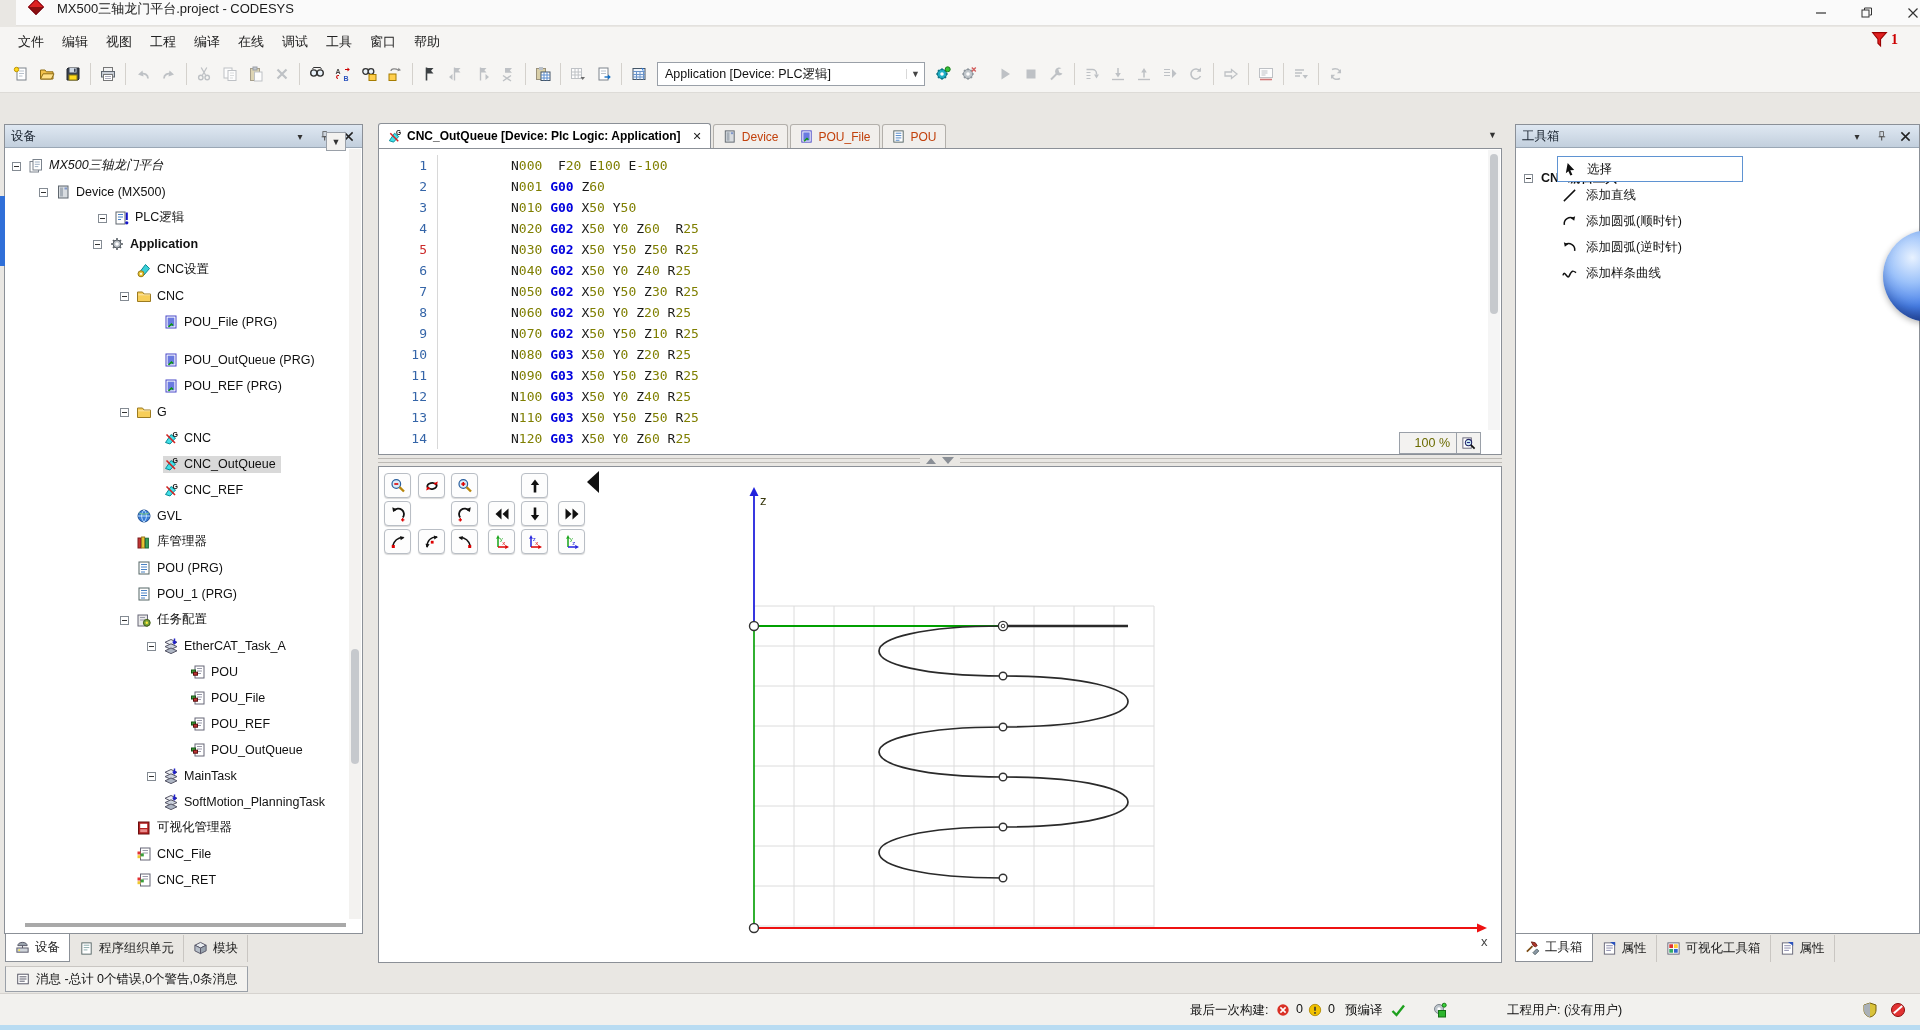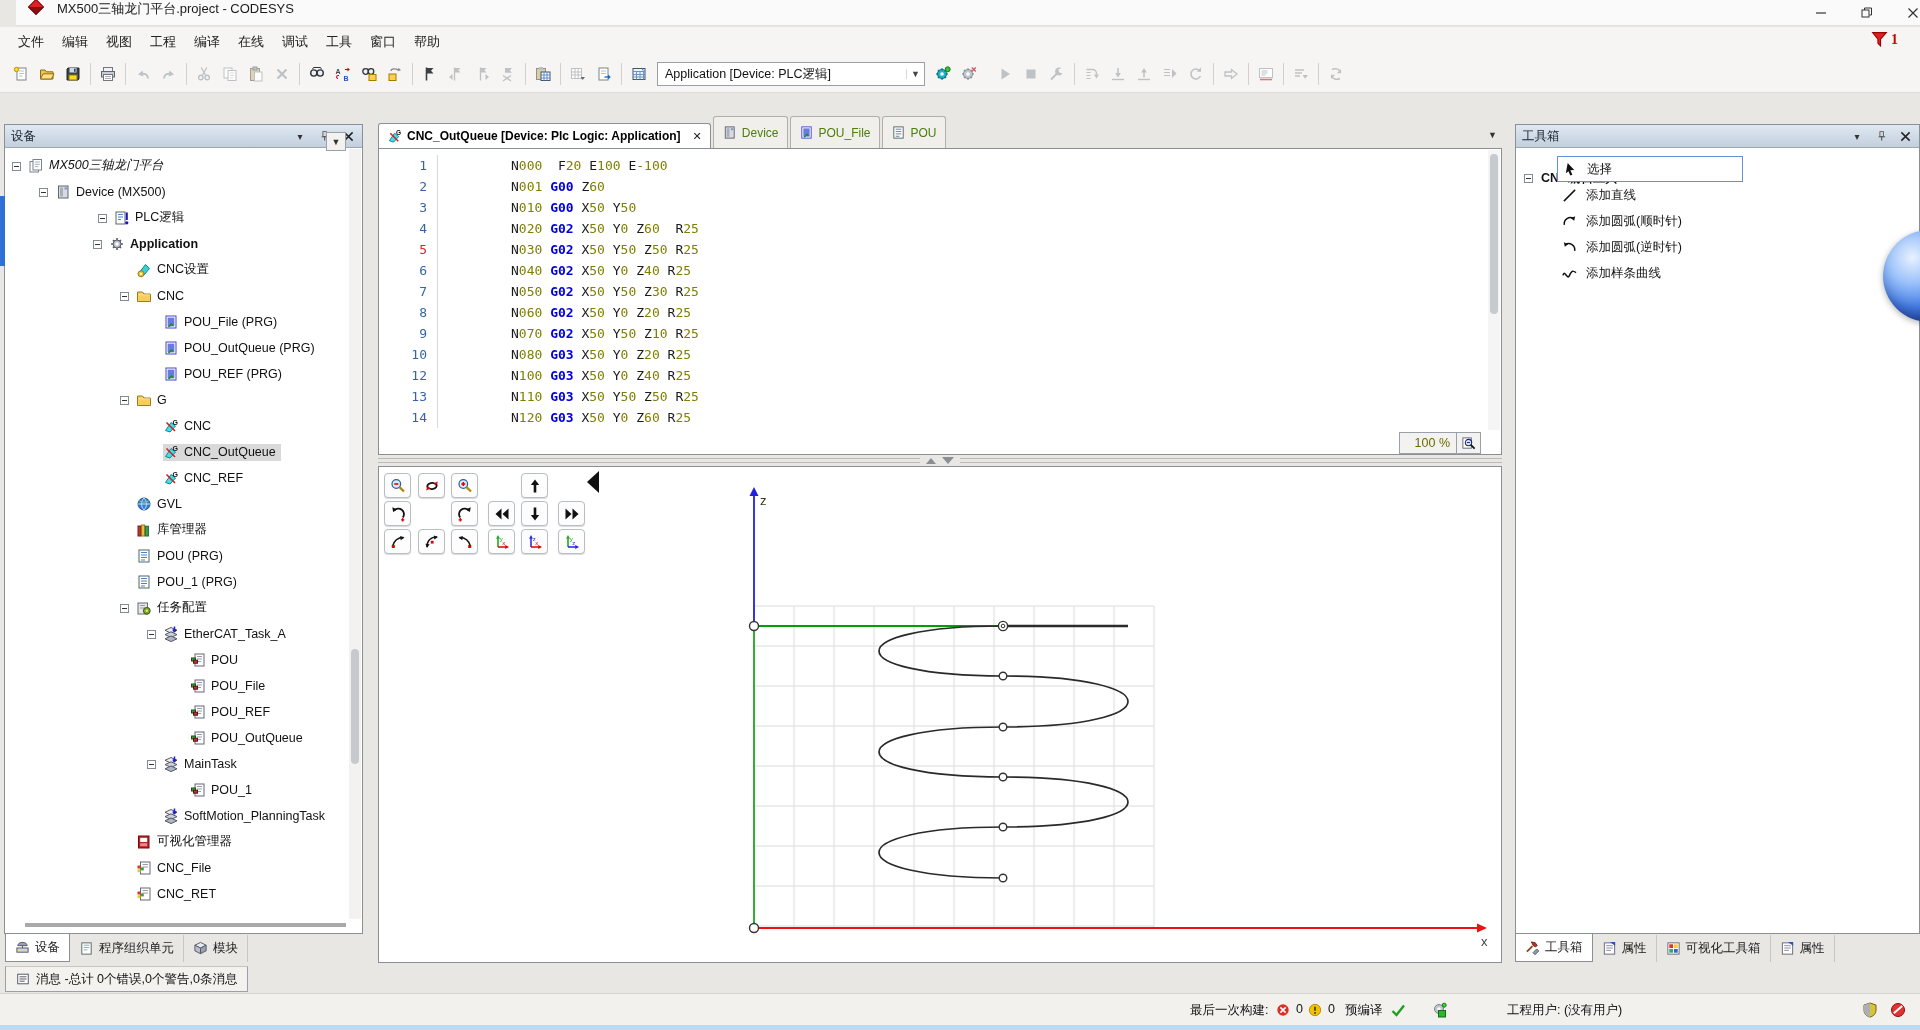--- a/index.html
+++ b/index.html
@@ -68,22 +68,22 @@
   .msgtab { position:absolute; left:5px; top:966px; height:25px; background:#f3f2ef; border:1px solid #9aa0a8;
             border-top:1px solid #c9c6c2; display:flex; align-items:center; gap:6px; padding:12px 10px; font-size:12.5px; }
 
   
   .statusbar { position:absolute; left:0; top:993px; width:1920px; height:32px; background:#f2f1ee;
                border-top:1px solid #d6d3cf; font-size:12.5px; }
   .statusbar .s { position:absolute; top:8px; }
 
   
   .etabs { position:absolute; left:378px; top:124px; width:1124px; height:24px; display:flex; align-items:flex-end; }
-  .etab { height:32px; display:flex; align-items:center; gap:5px; padding:0 8px; font-size:12px;
-          border:1px solid #b3b0ab; border-bottom:none; background:#f1efec; border-radius:3px 3px 0 0; margin-right:2px; color:#4d7c0f; }
+  .etab { height:24px; display:flex; align-items:center; gap:5px; padding:0 8px; font-size:12px;
+          border:1px solid #b3b0ab; border-bottom:none; background:#f1efec; border-radius:3px 3px 0 0; margin-right:2px; color:#c2410c; }
   .etab.active { background:#fff; border-color:#8b9097; font-weight:bold; color:#000; position:relative; z-index:2; height:25px; }
   .etab .close { margin-left:7px; font-weight:bold; font-size:11px; color:#222; }
   .etab-drop { position:absolute; right:6px; top:6px; font-size:9px; color:#333; }
 
   .ecode { position:absolute; left:378px; top:148px; width:1124px; height:307px; background:#fff;
            border:1px solid #8b9097; border-top:1px solid #8b9097; overflow:hidden;
            font-family:"DejaVu Sans Mono","Liberation Mono",monospace; font-size:13px; }
   .cline { height:21px; display:flex; align-items:center; }
   .cnum { width:58px; text-align:right; padding-right:10px; color:#3565a8; flex:none; }
   .cnum.err { color:#cc2a2a; }
@@ -556,21 +556,21 @@
             <span class="ticon">
               <svg width="16" height="16" viewBox="0 0 16 16">
                 <rect x="3" y="2" width="10" height="12" fill="#fff" stroke="#4646c8"></rect>
                 <rect x="4.6" y="3.6" width="6.8" height="8.8" fill="#6a7ae0"></rect>
                 <path d="M5.5 13l3-3 1.5 1.5" stroke="#0a9a0a" stroke-width="1.5" fill="none"></path>
               </svg>
             </span>
             <span class="tlabel">POU_File (PRG)</span>
           </span>
         </div>
-        <div class="trow" style="padding-left: 141px;">
+        <div class="trow" style="padding-left: 141px; margin-top: 12px;">
           <span class="texp"></span>
           <span class="selwrap">
             <span class="ticon">
               <svg width="16" height="16" viewBox="0 0 16 16">
                 <rect x="3" y="2" width="10" height="12" fill="#fff" stroke="#4646c8"></rect>
                 <rect x="4.6" y="3.6" width="6.8" height="8.8" fill="#6a7ae0"></rect>
                 <path d="M5.5 13l3-3 1.5 1.5" stroke="#0a9a0a" stroke-width="1.5" fill="none"></path>
               </svg>
             </span>
             <span class="tlabel">POU_OutQueue (PRG)</span>
@@ -787,34 +787,20 @@
           <span class="selwrap">
             <span class="ticon">
               <svg width="16" height="16" viewBox="0 0 16 16">
                 <path d="M8 1.5l6 2.8-6 2.8-6-2.8z" fill="#eceef2" stroke="#556"></path>
                 <path d="M8 5.8l6 2.8-6 2.8-6-2.8z" fill="#ccd2dc" stroke="#556"></path>
                 <path d="M8 10l6 2.8-6 2.8-6-2.8z" fill="#aeb6c4" stroke="#556"></path>
                 <path d="M11.5 0.5v4.5M9.8 3.5l1.7 2 1.7-2" stroke="#2222c8" stroke-width="1.5" fill="none"></path>
               </svg>
             </span>
             <span class="tlabel">MainTask</span>
-          </span>
-        </div>
-        <div class="trow" style="padding-left: 168px;">
-          <span class="texp"></span>
-          <span class="selwrap">
-            <span class="ticon">
-              <svg width="16" height="16" viewBox="0 0 16 16">
-                <rect x="5" y="2" width="9" height="12" fill="#fff" stroke="#667"></rect>
-                <path d="M7 4.5h5M7 7h5M7 9.5h4" stroke="#99a"></path>
-                <rect x="1.5" y="6" width="4" height="3" fill="#3aa03a" stroke="#145214"></rect>
-                <rect x="3.5" y="8.2" width="4" height="3" fill="#c23434" stroke="#5c1010"></rect>
-              </svg>
-            </span>
-            <span class="tlabel">POU_1</span>
           </span>
         </div>
         <div class="trow" style="padding-left: 141px;">
           <span class="texp"></span>
           <span class="selwrap">
             <span class="ticon">
               <svg width="16" height="16" viewBox="0 0 16 16">
                 <path d="M8 1.5l6 2.8-6 2.8-6-2.8z" fill="#eceef2" stroke="#556"></path>
                 <path d="M8 5.8l6 2.8-6 2.8-6-2.8z" fill="#ccd2dc" stroke="#556"></path>
                 <path d="M8 10l6 2.8-6 2.8-6-2.8z" fill="#aeb6c4" stroke="#556"></path>
@@ -1004,20 +990,25 @@
         </div>
         <div class="cline">
           <span class="cnum">9</span>
           <span class="cgut"></span>
           <span class="ctext"><span class="tok-l">N</span><span class="tok-n">070</span> <span class="tok-g">G02</span> <span class="tok-l">X</span><span class="tok-n">50</span> <span class="tok-l">Y</span><span class="tok-n">50</span> <span class="tok-l">Z</span><span class="tok-n">10</span> <span class="tok-l">R</span><span class="tok-n">25</span></span>
         </div>
         <div class="cline">
           <span class="cnum">10</span>
           <span class="cgut"></span>
           <span class="ctext"><span class="tok-l">N</span><span class="tok-n">080</span> <span class="tok-g">G03</span> <span class="tok-l">X</span><span class="tok-n">50</span> <span class="tok-l">Y</span><span class="tok-n">0</span> <span class="tok-l">Z</span><span class="tok-n">20</span> <span class="tok-l">R</span><span class="tok-n">25</span></span>
+        </div>
+        <div class="cline">
+          <span class="cnum">11</span>
+          <span class="cgut"></span>
+          <span class="ctext"><span class="tok-l">N</span><span class="tok-n">090</span> <span class="tok-g">G03</span> <span class="tok-l">X</span><span class="tok-n">50</span> <span class="tok-l">Y</span><span class="tok-n">50</span> <span class="tok-l">Z</span><span class="tok-n">30</span> <span class="tok-l">R</span><span class="tok-n">25</span></span>
         </div>
         <div class="cline">
           <span class="cnum">12</span>
           <span class="cgut"></span>
           <span class="ctext"><span class="tok-l">N</span><span class="tok-n">100</span> <span class="tok-g">G03</span> <span class="tok-l">X</span><span class="tok-n">50</span> <span class="tok-l">Y</span><span class="tok-n">0</span> <span class="tok-l">Z</span><span class="tok-n">40</span> <span class="tok-l">R</span><span class="tok-n">25</span></span>
         </div>
         <div class="cline">
           <span class="cnum">13</span>
           <span class="cgut"></span>
           <span class="ctext"><span class="tok-l">N</span><span class="tok-n">110</span> <span class="tok-g">G03</span> <span class="tok-l">X</span><span class="tok-n">50</span> <span class="tok-l">Y</span><span class="tok-n">50</span> <span class="tok-l">Z</span><span class="tok-n">50</span> <span class="tok-l">R</span><span class="tok-n">25</span></span>

